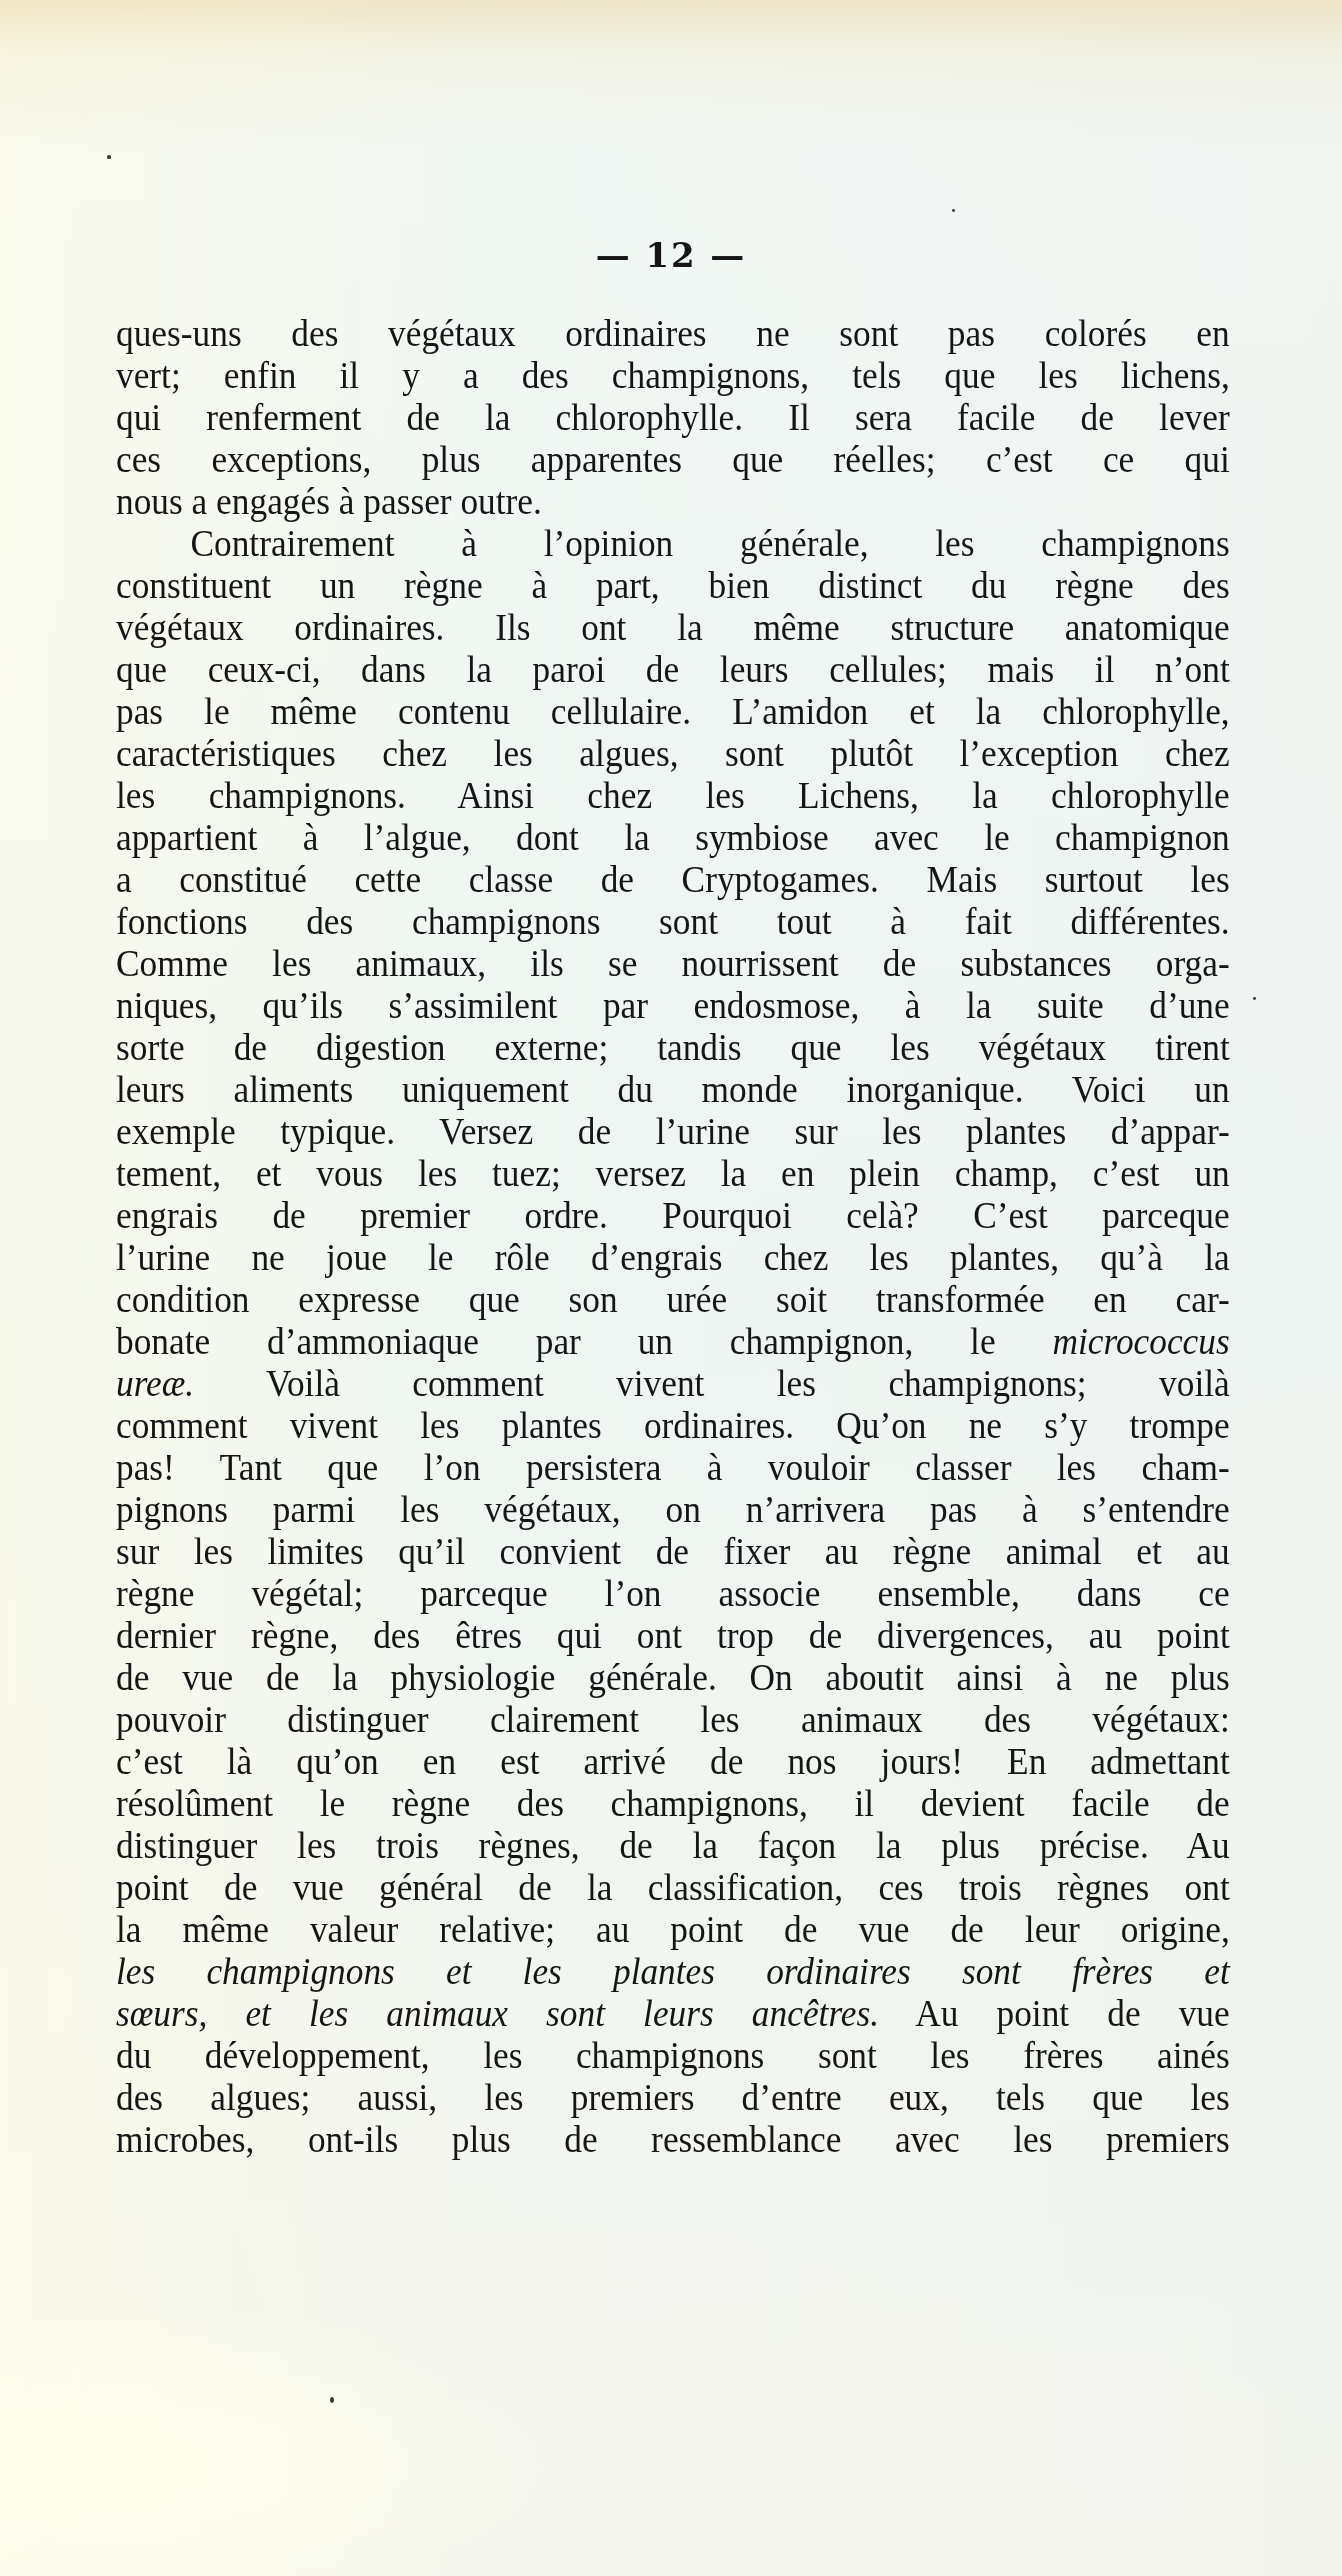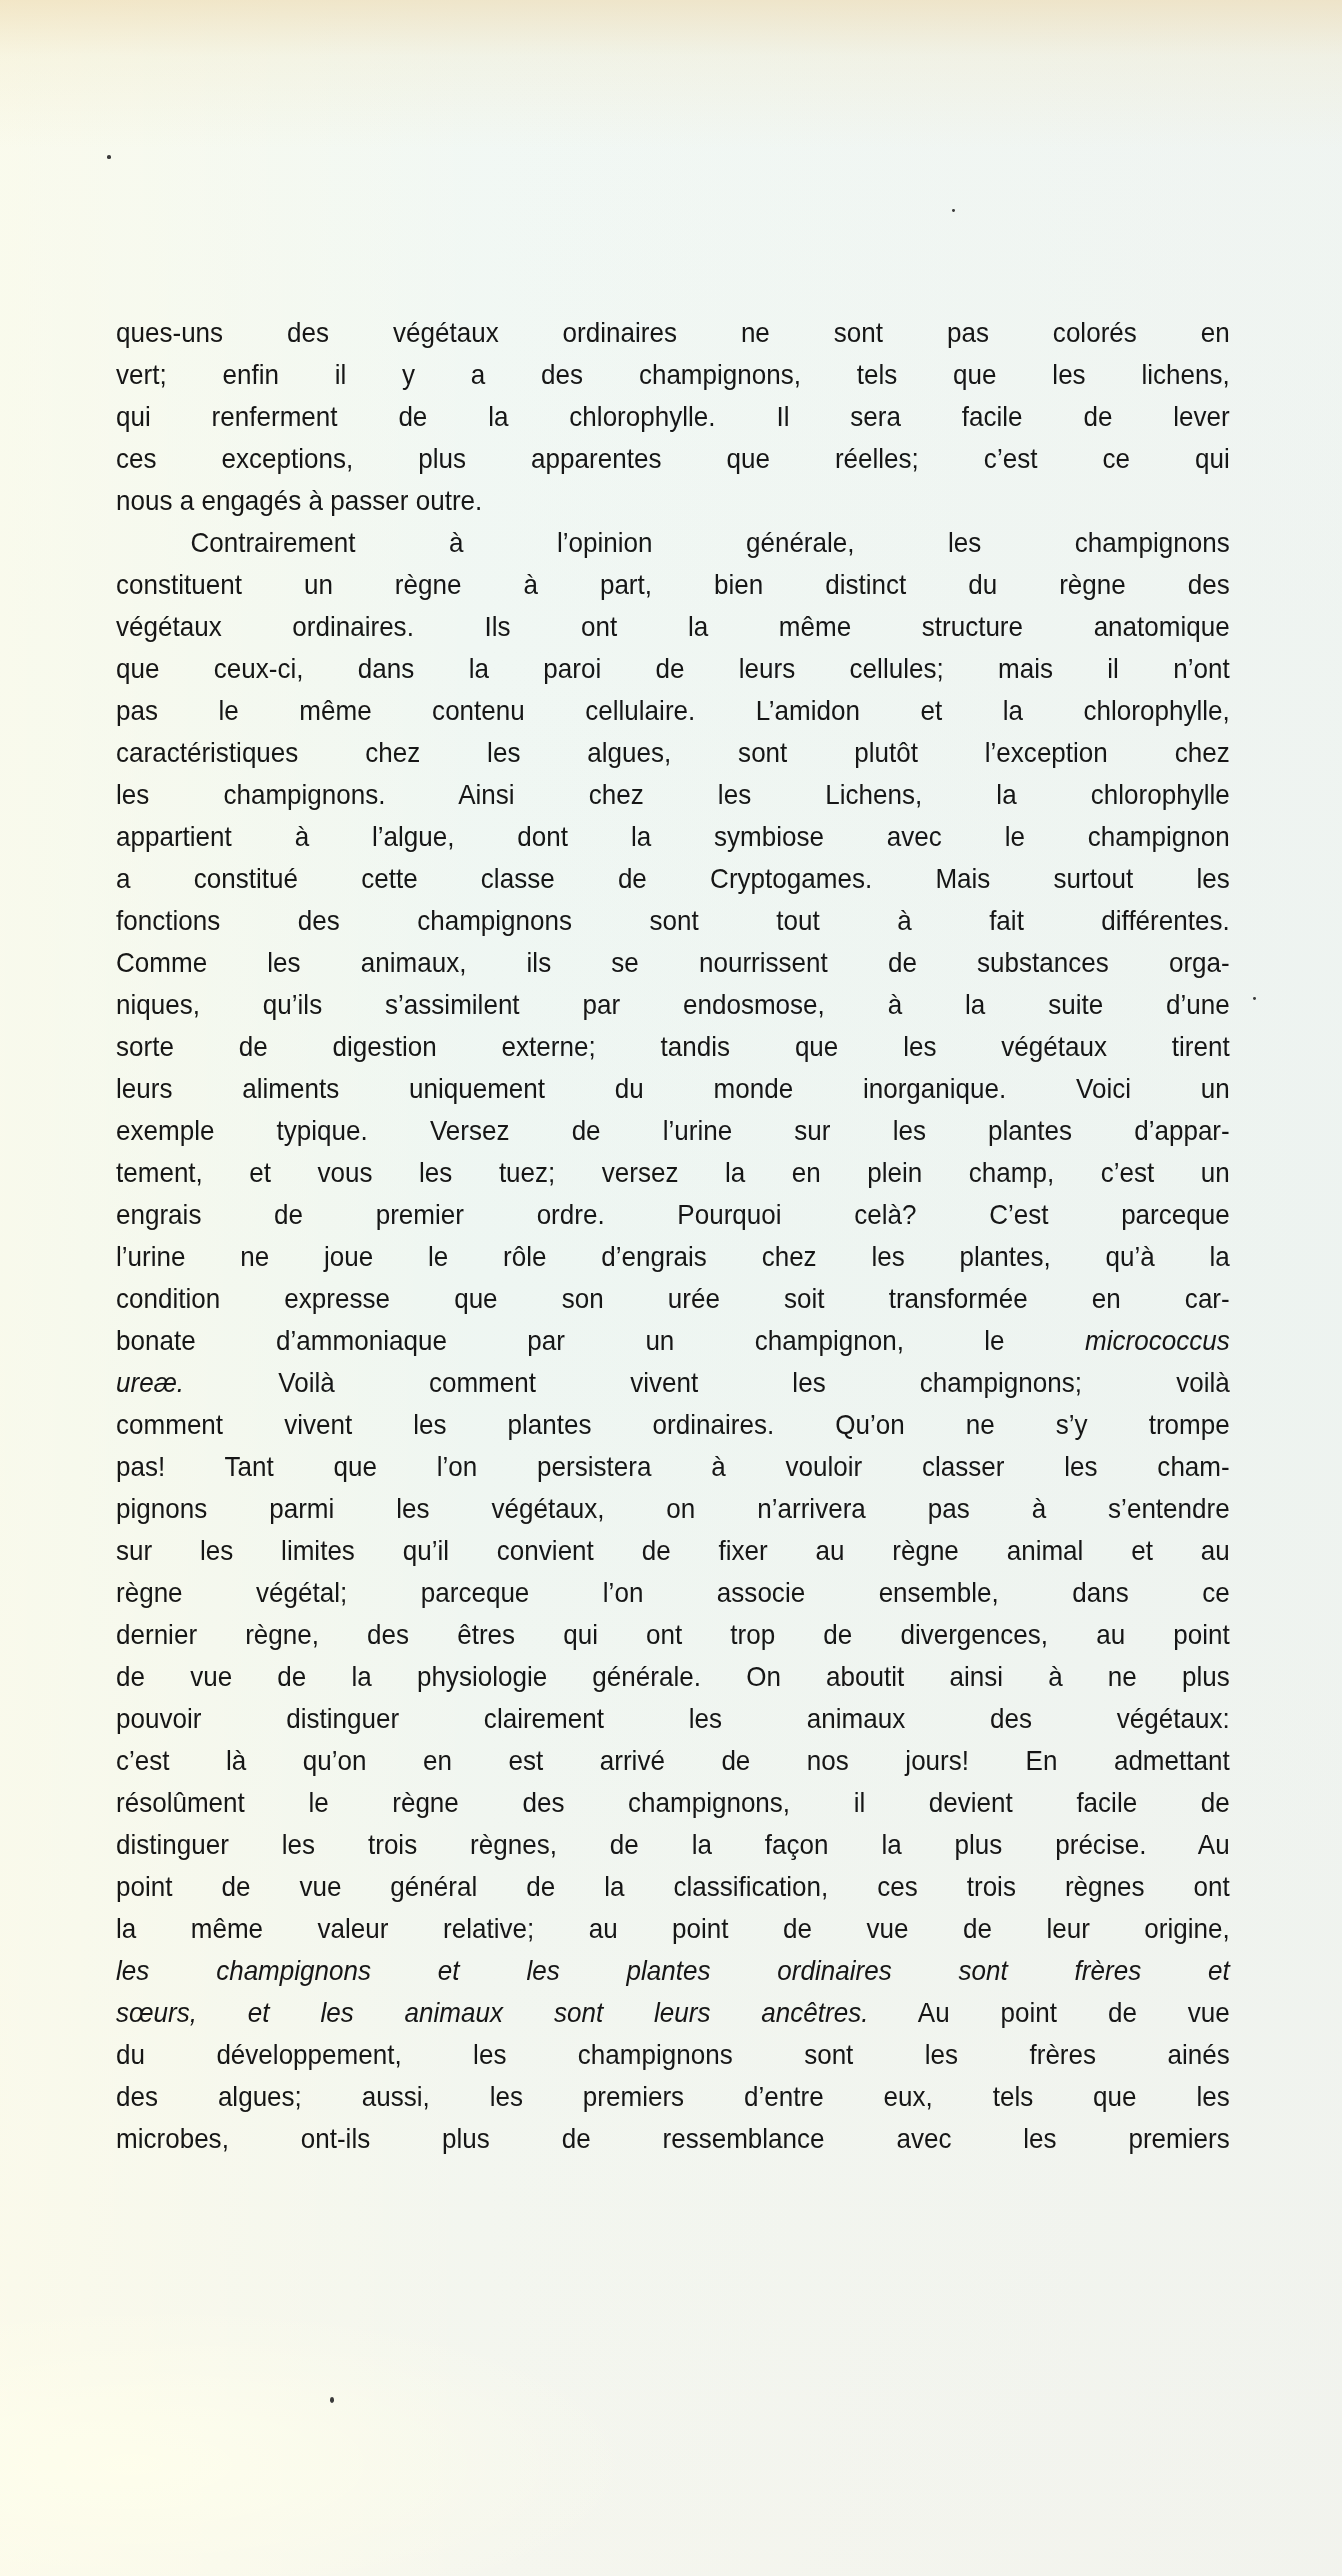--- a/index.html
+++ b/index.html
@@ -44,22 +44,22 @@
       font-size: 34px;
       font-weight: bold;
       color: #161616;
       letter-spacing: 1.9px;
     }
     .text-block {
       position: absolute;
       left: 116px;
       top: 312px;
       width: 1114px;
-      font-family: Liberation Sans, sans-serif;
-      font-size: 28px;
+      font-family: Liberation Serif, serif;
+      font-size: 38px;
       line-height: 42px;
       color: #161616;
     }
     .line {
       display: block;
       height: 42px;
       white-space: nowrap;
       text-align: justify;
       text-align-last: justify;
       transform: scaleX(0.93);
@@ -82,20 +82,21 @@
 <body>
 
 <div class="page">
   <div class="bottom-warm"></div>
 
   <span class="speck" style="left:107px;top:155px;width:3.7px;height:3.7px;"></span>
   <span class="speck" style="left:952px;top:209px;width:2.8px;height:2.8px;"></span>
   <span class="speck" style="left:1253px;top:997px;width:2.8px;height:2.8px;"></span>
   <span class="speck" style="left:330px;top:2397px;width:3.7px;height:5.6px;"></span>
 
+  <div class="page-number">— 12 —</div>
 
   <div class="text-block">
 
     <span class="line">ques-uns des végétaux ordinaires ne sont pas colorés en</span>
     <span class="line">vert; enfin il y a des champignons, tels que les lichens,</span>
     <span class="line">qui renferment de la chlorophylle. Il sera facile de lever</span>
     <span class="line">ces exceptions, plus apparentes que réelles; c’est ce qui</span>
     <span class="line last">nous a engagés à passer outre.</span>
 
     <span class="line indent">Contrairement à l’opinion générale, les champignons</span>

